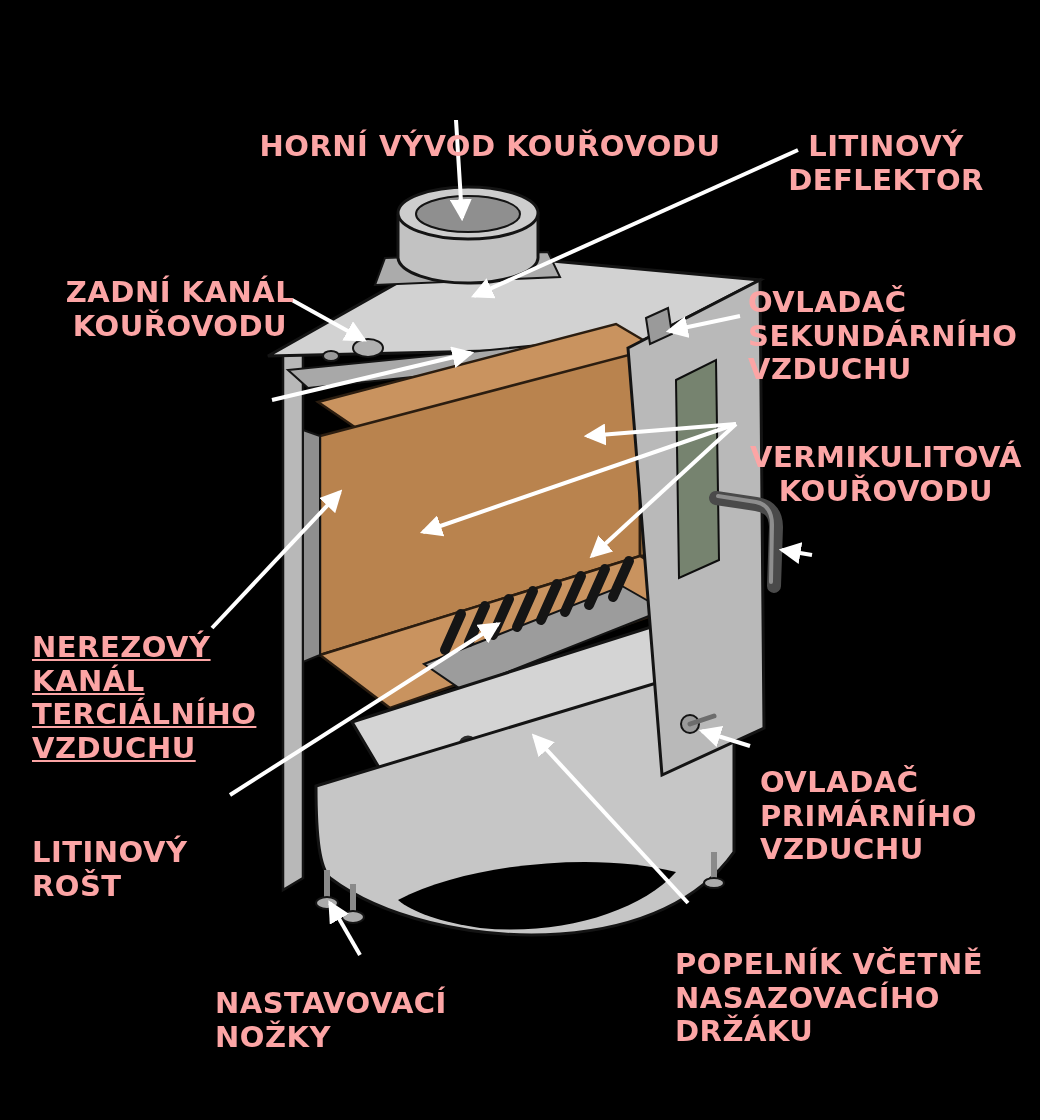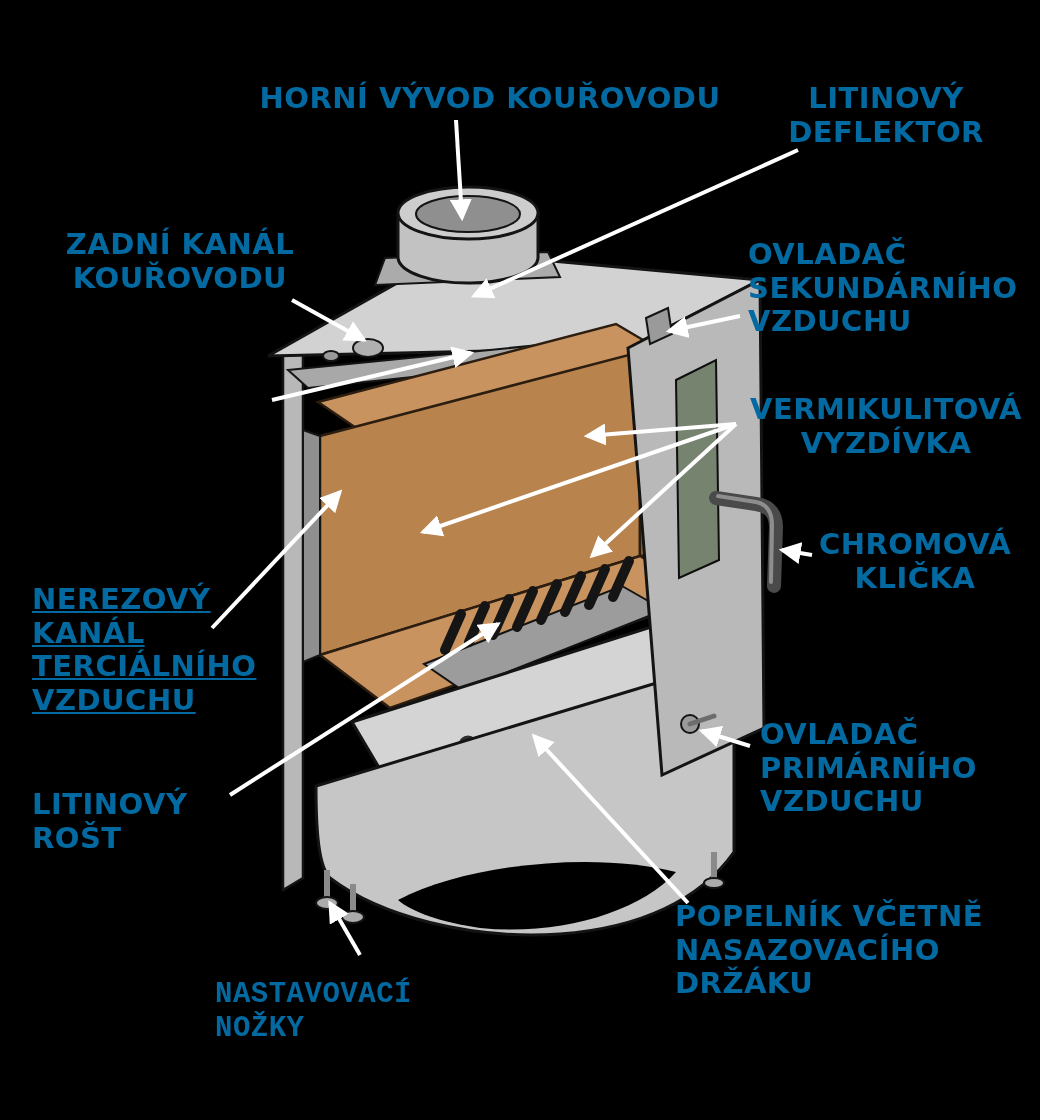--- a/index.html
+++ b/index.html
@@ -6,42 +6,43 @@
   .stage{
     position:relative;
     width:1040px;height:1120px;
     background:#000;
     overflow:hidden;
     font-family:"DejaVu Sans", sans-serif;
   }
   .stage svg{position:absolute;left:0;top:0;}
   .lbl{
     position:absolute;
-    color:#0369a1;
+    color:#fca5a5;
     font-weight:bold;
     font-size:29px;
     line-height:1.16;
     letter-spacing:0.5px;
     white-space:pre-line;
     text-align:left;
+    margin-top:48px;
   }
   .ctr{text-align:center;}
   
   #lbl-horni       {left:240px; top:82px;  width:500px;}
   #lbl-ocelovy     {left:778px; top:82px;  width:216px;}
   #lbl-zadni       {left:55px;  top:228px; width:250px;}
   #lbl-ovladac-sek {left:748px; top:238px; width:280px;}
   #lbl-verm-defl   {left:14px;  top:378px; width:270px;}
   #lbl-vyzdivka    {left:740px; top:393px; width:292px;}
   #lbl-chromova    {left:815px; top:528px; width:200px;}
   #lbl-nerezovy    {left:32px;  top:583px; width:250px;text-decoration:underline;}
   #lbl-ovladac-prim{left:760px; top:718px; width:250px;}
   #lbl-litinovy    {left:32px;  top:788px; width:220px;}
   #lbl-popelnik    {left:675px; top:900px; width:340px;}
-  #lbl-nastavovaci {left:215px; top:978px; width:270px;font-family:Liberation Mono, monospace;}
+  #lbl-nastavovaci {left:215px; top:939px; width:270px;}
 </style>
 </head>
 <body>
 
 <div class="stage">
 
   <svg viewBox="0 0 1040 1120" width="1040" height="1120">
     <defs>
       <marker id="ah" viewBox="0 0 10 10" refX="8.5" refY="5" markerWidth="5.5" markerHeight="5.5" orient="auto-start-reverse">
         <path d="M0,0 L10,5 L0,10 z" fill="#ffffff"></path>
@@ -136,23 +137,21 @@
 
   <div class="lbl ctr" id="lbl-horni">HORNÍ VÝVOD KOUŘOVODU</div>
   <div class="lbl ctr" id="lbl-ocelovy">LITINOVÝ
 DEFLEKTOR</div>
   <div class="lbl ctr" id="lbl-zadni">ZADNÍ KANÁL
 KOUŘOVODU</div>
   <div class="lbl" id="lbl-ovladac-sek">OVLADAČ
 SEKUNDÁRNÍHO
 VZDUCHU</div>
   <div class="lbl ctr" id="lbl-vyzdivka">VERMIKULITOVÁ
-VYZDÍVKA</div>
-  <div class="lbl ctr" id="lbl-chromova">CHROMOVÁ
-KLIČKA</div>
+KOUŘOVODU</div>
   <div class="lbl" id="lbl-nerezovy">NEREZOVÝ
 KANÁL
 TERCIÁLNÍHO
 VZDUCHU</div>
   <div class="lbl" id="lbl-ovladac-prim">OVLADAČ
 PRIMÁRNÍHO
 VZDUCHU</div>
   <div class="lbl" id="lbl-popelnik">POPELNÍK VČETNĚ
 NASAZOVACÍHO
 DRŽÁKU</div>

